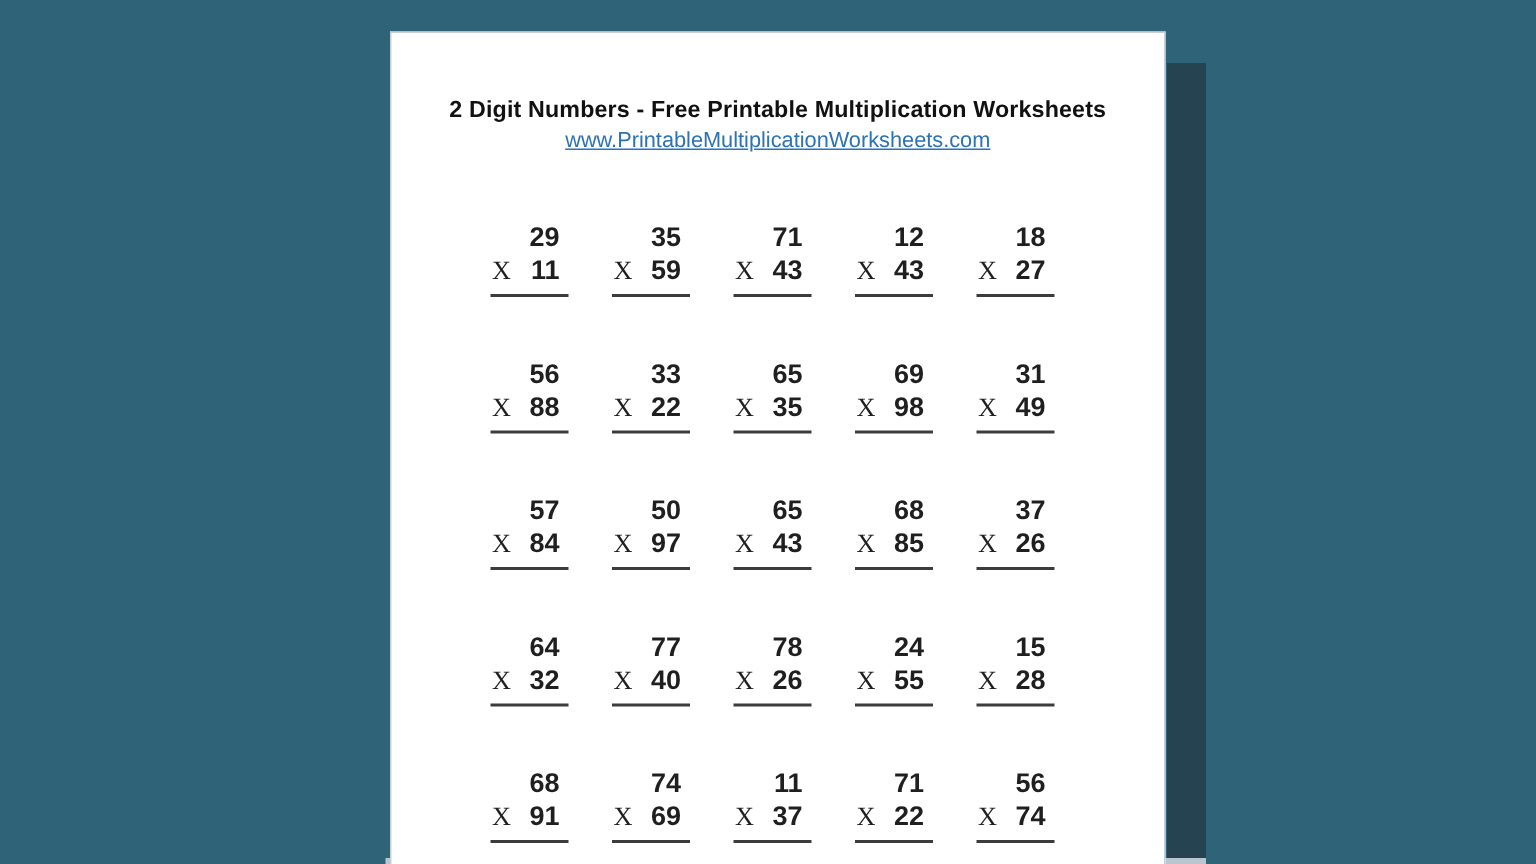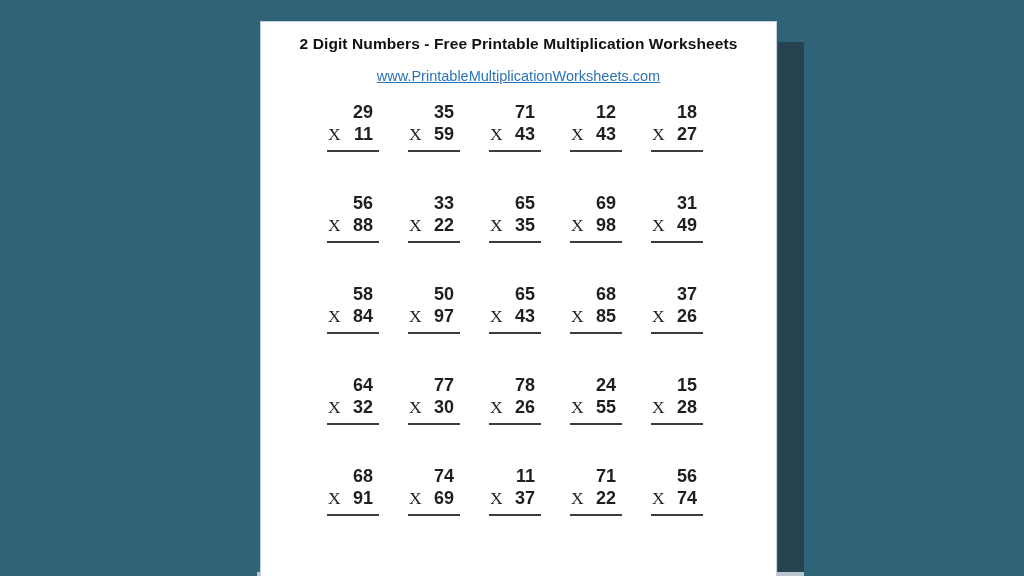--- a/index.html
+++ b/index.html
@@ -26,43 +26,43 @@
   }
   .page-bottom-edge {
     position:absolute; left:257px; top:572px; width:547px; height:4px;
     background: var(--strip);
   }
   .page {
     position:absolute; left:260px; top:21px; width:517px; height:555px;
     background: var(--page);
     border:1px solid var(--page-edge);
     border-bottom:none;
-    padding-top:12px;
+    padding-top:42px;
   }
   .title {
     text-align:center;
     font-size:15.5px;
     font-weight:700;
     line-height:19px;
     color: var(--title);
     letter-spacing:0.1px;
   }
-  .site-link-wrap { text-align:center; margin-top:14px; line-height:18px; }
+  .site-link-wrap { text-align:center; margin-top:2px; line-height:18px; }
   .site-link {
     font-size:14.5px;
     color: var(--link);
     text-decoration:underline;
     cursor:pointer;
   }
   .grid {
     display:grid;
     grid-template-columns: repeat(5, 52px);
     column-gap:29px;
     row-gap:40px;
-    margin:16px 0 0 66px;
+    margin:44px 0 0 66px;
   }
   .problem { width:52px; }
   .top-num {
     text-align:right;
     padding-right:6px;
     font-size:18px;
     font-weight:600;
     line-height:22px;
     color: var(--text);
   }
@@ -177,21 +177,21 @@
   </div>
       <div class="problem">
     <div class="top-num">31</div>
     <div class="second-row">
       <span class="x-sign">X</span>
       <span class="bot-num">49</span>
     </div>
     <div class="answer-line"></div>
   </div>
       <div class="problem">
-    <div class="top-num">58</div>
+    <div class="top-num">57</div>
     <div class="second-row">
       <span class="x-sign">X</span>
       <span class="bot-num">84</span>
     </div>
     <div class="answer-line"></div>
   </div>
       <div class="problem">
     <div class="top-num">50</div>
     <div class="second-row">
       <span class="x-sign">X</span>
@@ -228,21 +228,21 @@
     <div class="second-row">
       <span class="x-sign">X</span>
       <span class="bot-num">32</span>
     </div>
     <div class="answer-line"></div>
   </div>
       <div class="problem">
     <div class="top-num">77</div>
     <div class="second-row">
       <span class="x-sign">X</span>
-      <span class="bot-num">30</span>
+      <span class="bot-num">40</span>
     </div>
     <div class="answer-line"></div>
   </div>
       <div class="problem">
     <div class="top-num">78</div>
     <div class="second-row">
       <span class="x-sign">X</span>
       <span class="bot-num">26</span>
     </div>
     <div class="answer-line"></div>

